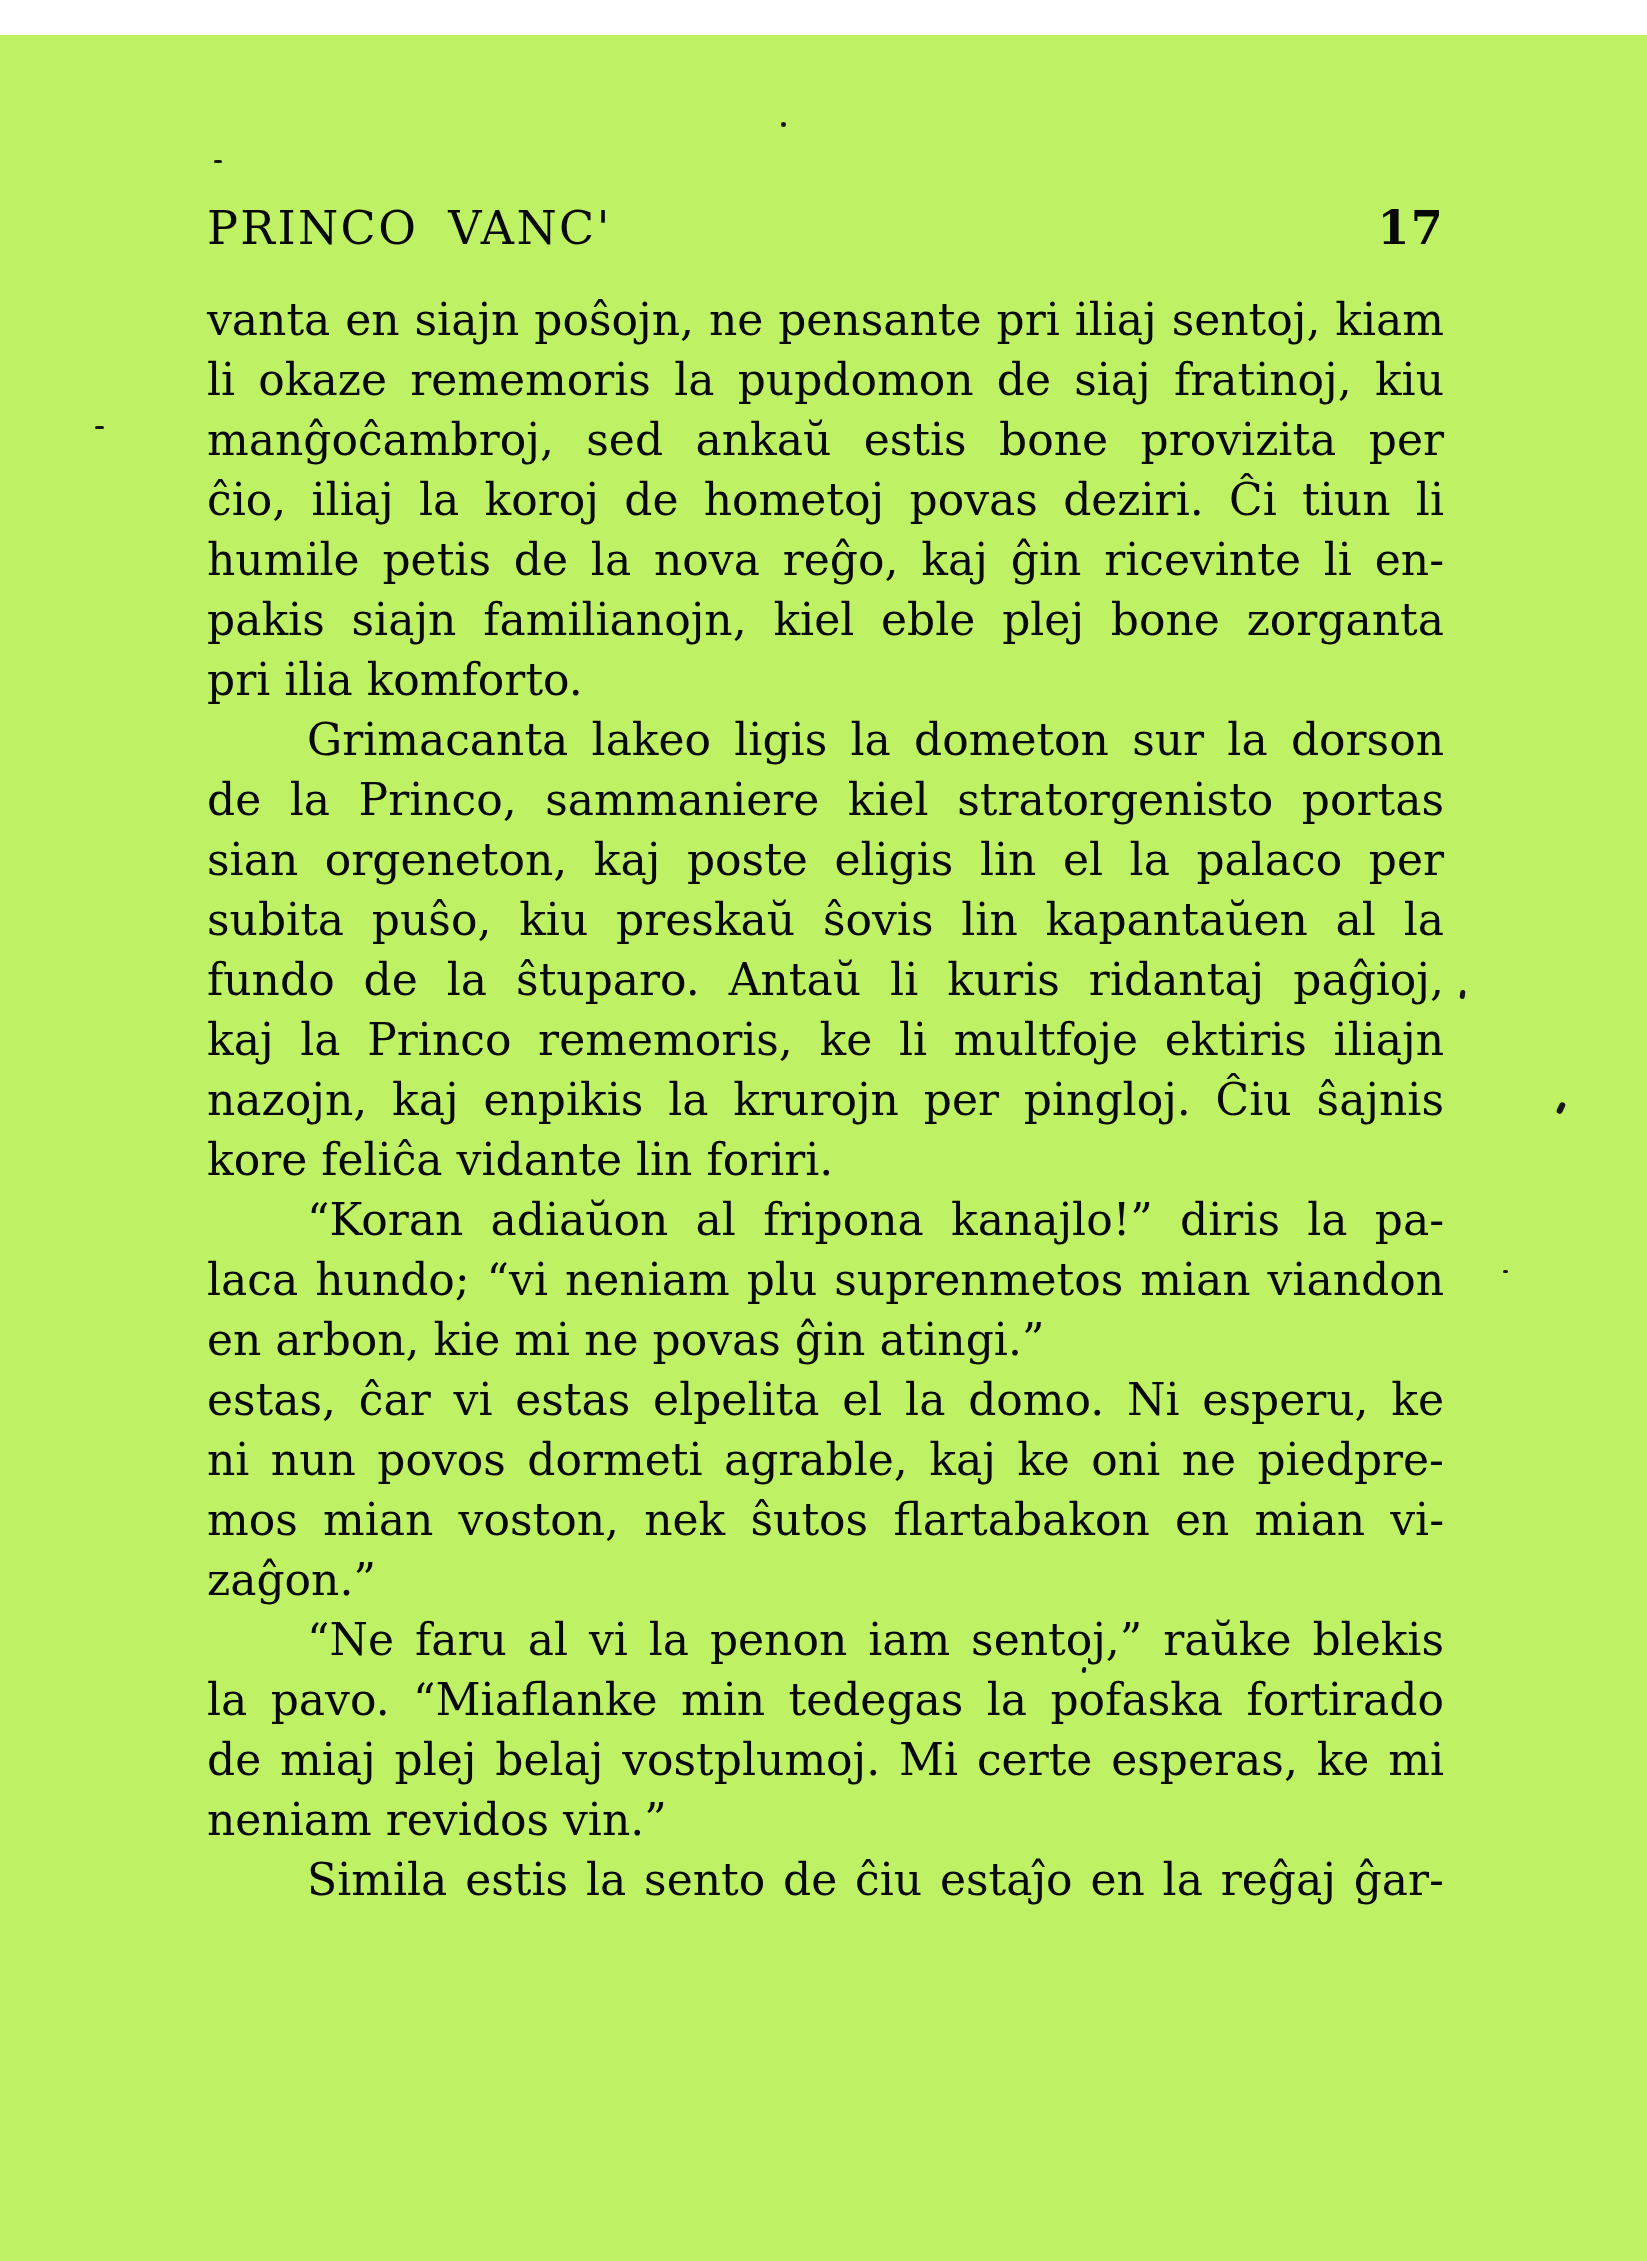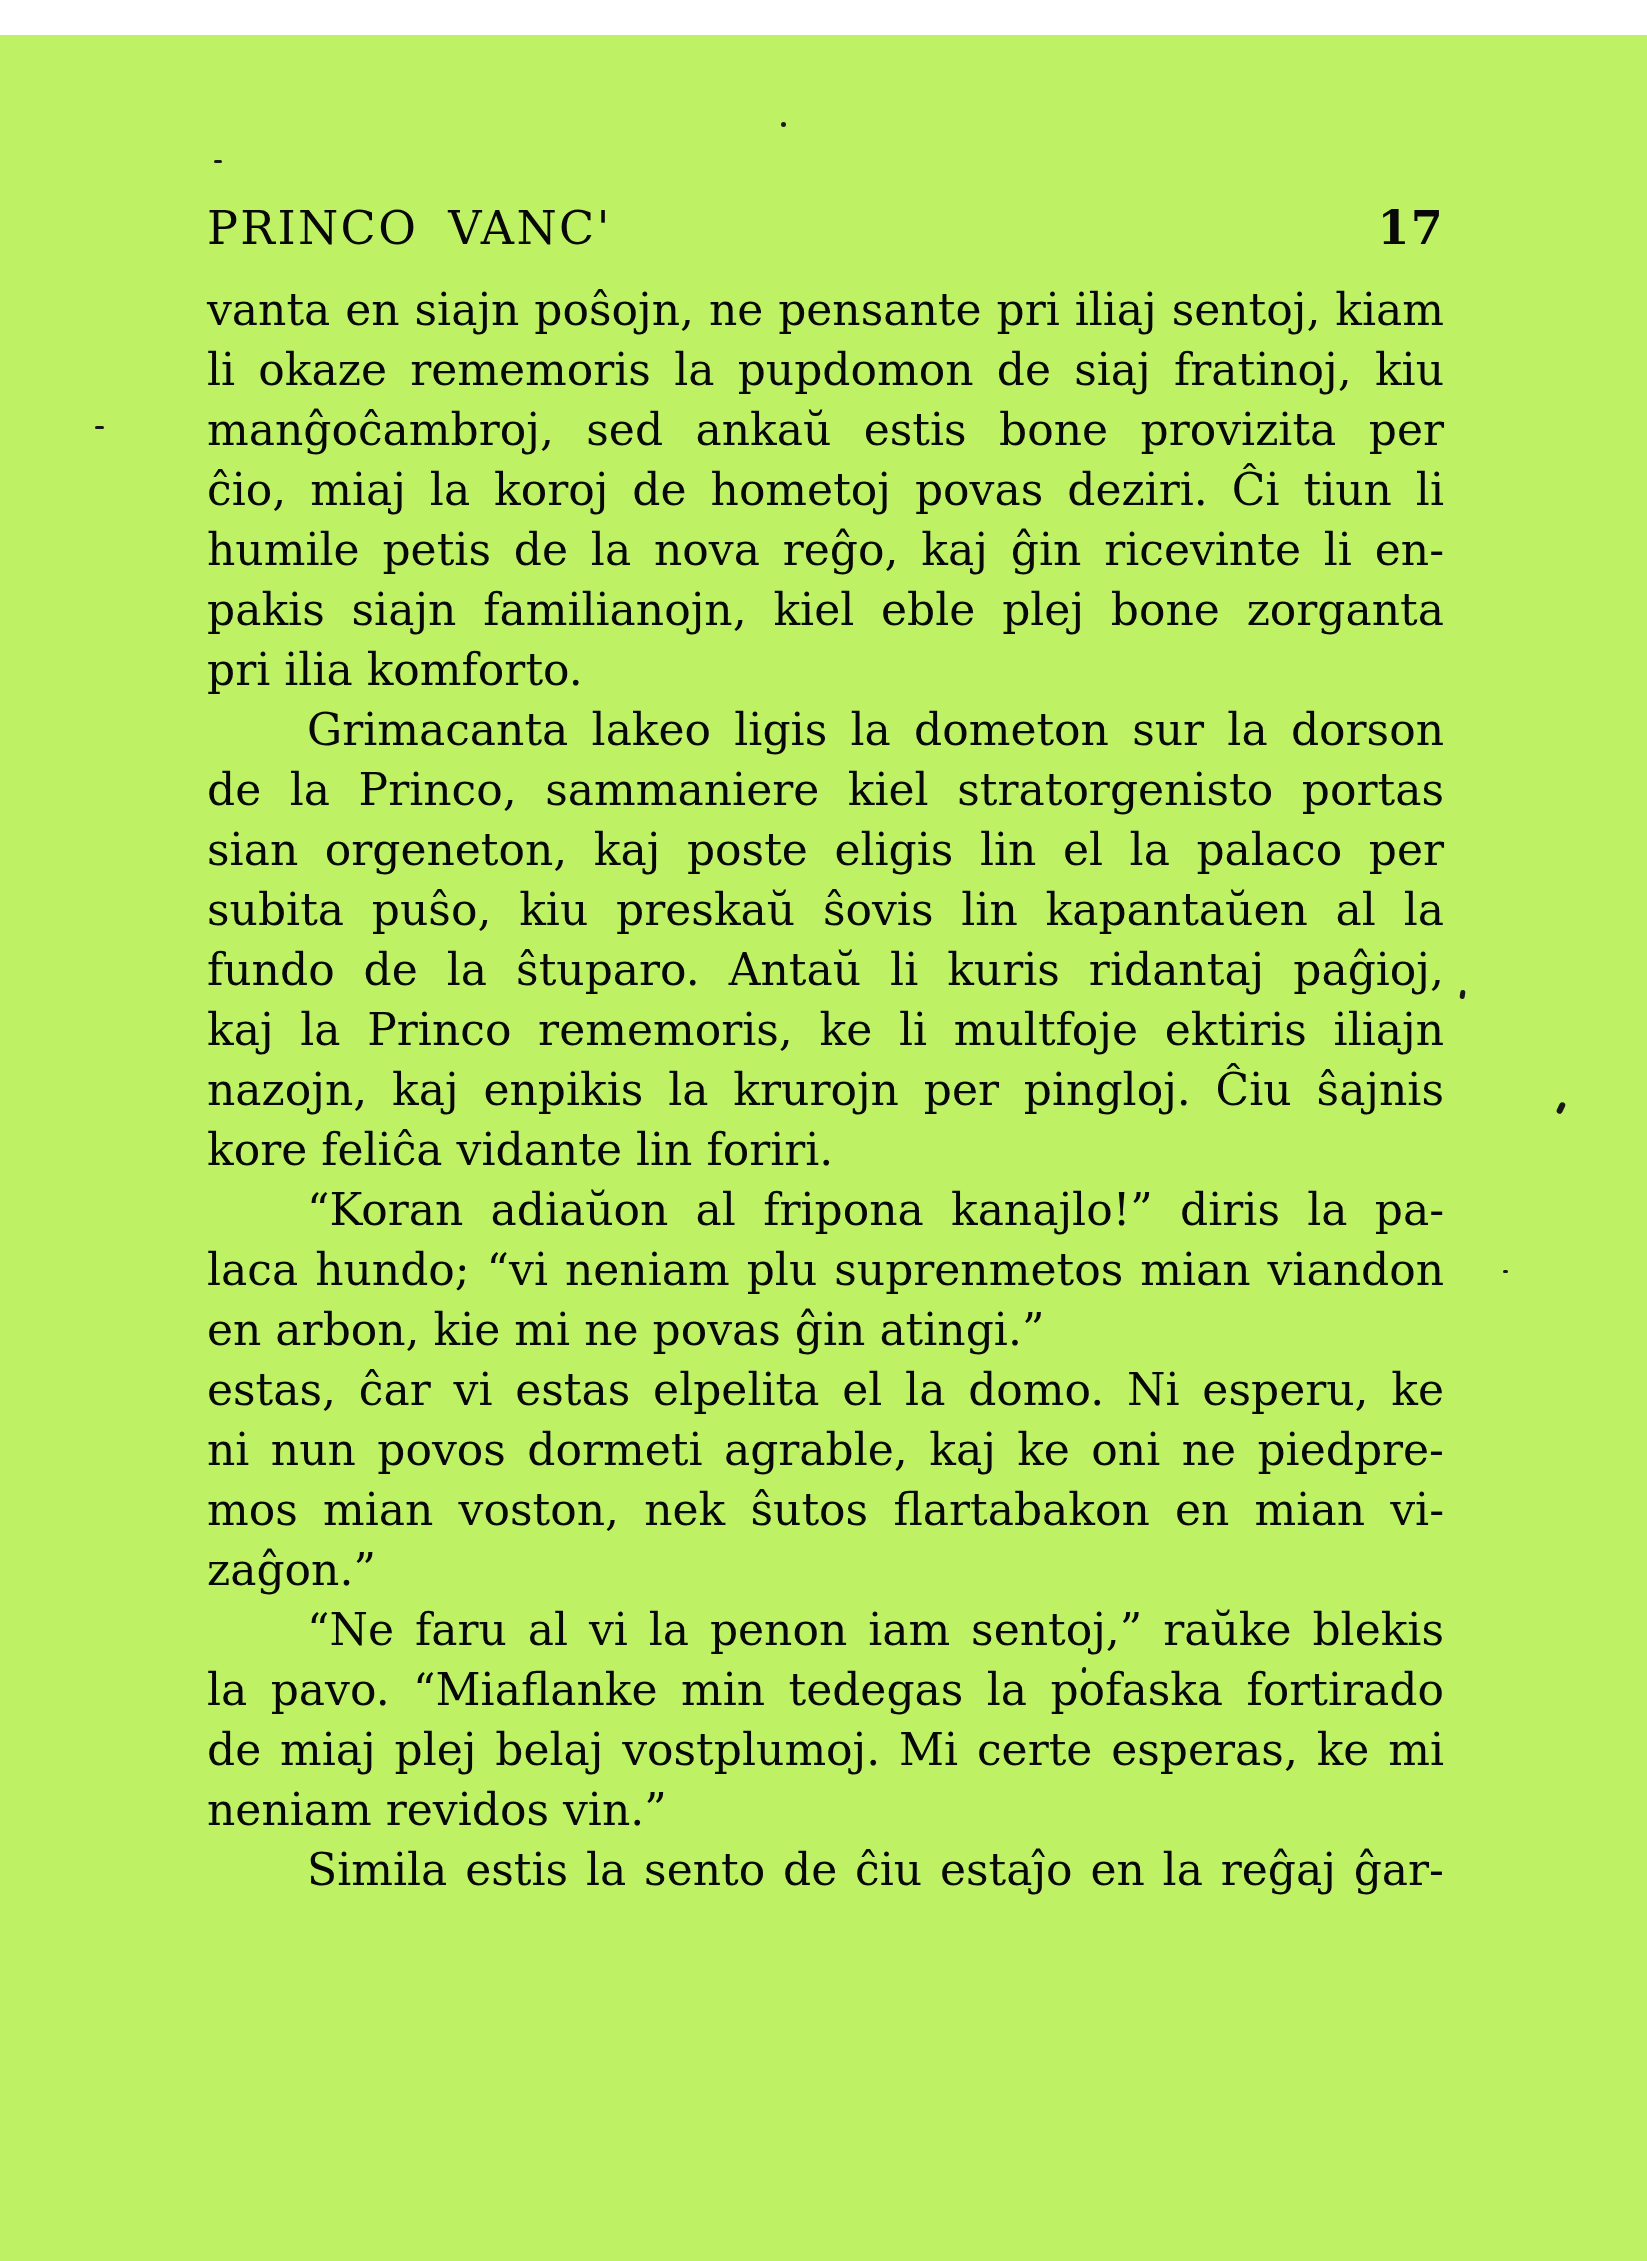--- a/index.html
+++ b/index.html
@@ -34,21 +34,21 @@
     word-spacing: 13px;
     font-weight: 500;
   }
   .pagenum {
     font-weight: bold;
     letter-spacing: 1.2px;
   }
   .body-text {
     position: absolute;
     left: 207px;
-    top: 245px;
+    top: 255px;
     width: 1237px;
   }
   .line {
     height: 60px;
     line-height: 60px;
     font-size: 44px;
     font-weight: 500;
     text-align: justify;
     text-align-last: justify;
     white-space: normal;
@@ -80,21 +80,21 @@
 
   <div class="header">
     <span class="title">PRINCO VANC'</span>
     <span class="pagenum">17</span>
   </div>
 
   <div class="body-text" id="body-lines">
       <div class="line">vanta en siajn poŝojn, ne pensante pri iliaj sentoj, kiam</div>
       <div class="line">li okaze rememoris la pupdomon de siaj fratinoj, kiu</div>
       <div class="line">manĝoĉambroj, sed ankaŭ estis bone provizita per</div>
-      <div class="line">ĉio, miaj la koroj de hometoj povas deziri. Ĉi tiun li</div>
+      <div class="line">ĉio, iliaj la koroj de hometoj povas deziri. Ĉi tiun li</div>
       <div class="line">humile petis de la nova reĝo, kaj ĝin ricevinte li en-</div>
       <div class="line">pakis siajn familianojn, kiel eble plej bone zorganta</div>
       <div class="line flush">pri ilia komforto.</div>
       <div class="line indent">Grimacanta lakeo ligis la dometon sur la dorson</div>
       <div class="line">de la Princo, sammaniere kiel stratorgenisto portas</div>
       <div class="line">sian orgeneton, kaj poste eligis lin el la palaco per</div>
       <div class="line">subita puŝo, kiu preskaŭ ŝovis lin kapantaŭen al la</div>
       <div class="line">fundo de la ŝtuparo.  Antaŭ li kuris ridantaj paĝioj,</div>
       <div class="line">kaj la Princo rememoris, ke li multfoje ektiris iliajn</div>
       <div class="line">nazojn, kaj enpikis la krurojn per pingloj.  Ĉiu ŝajnis</div>

